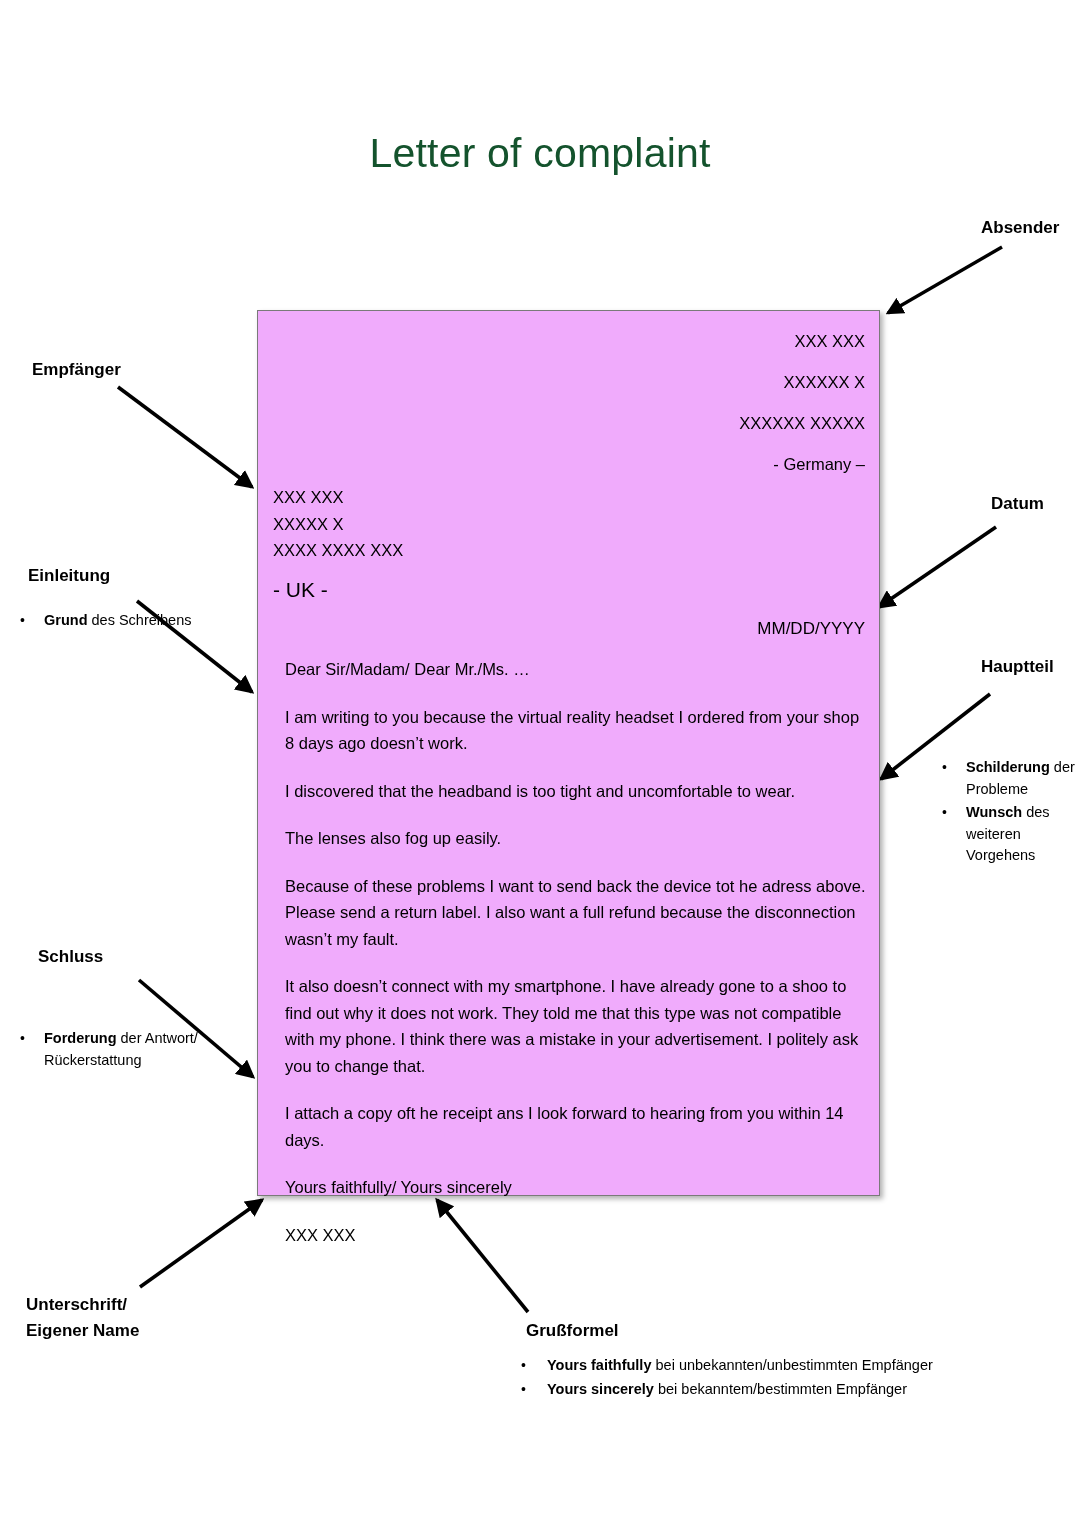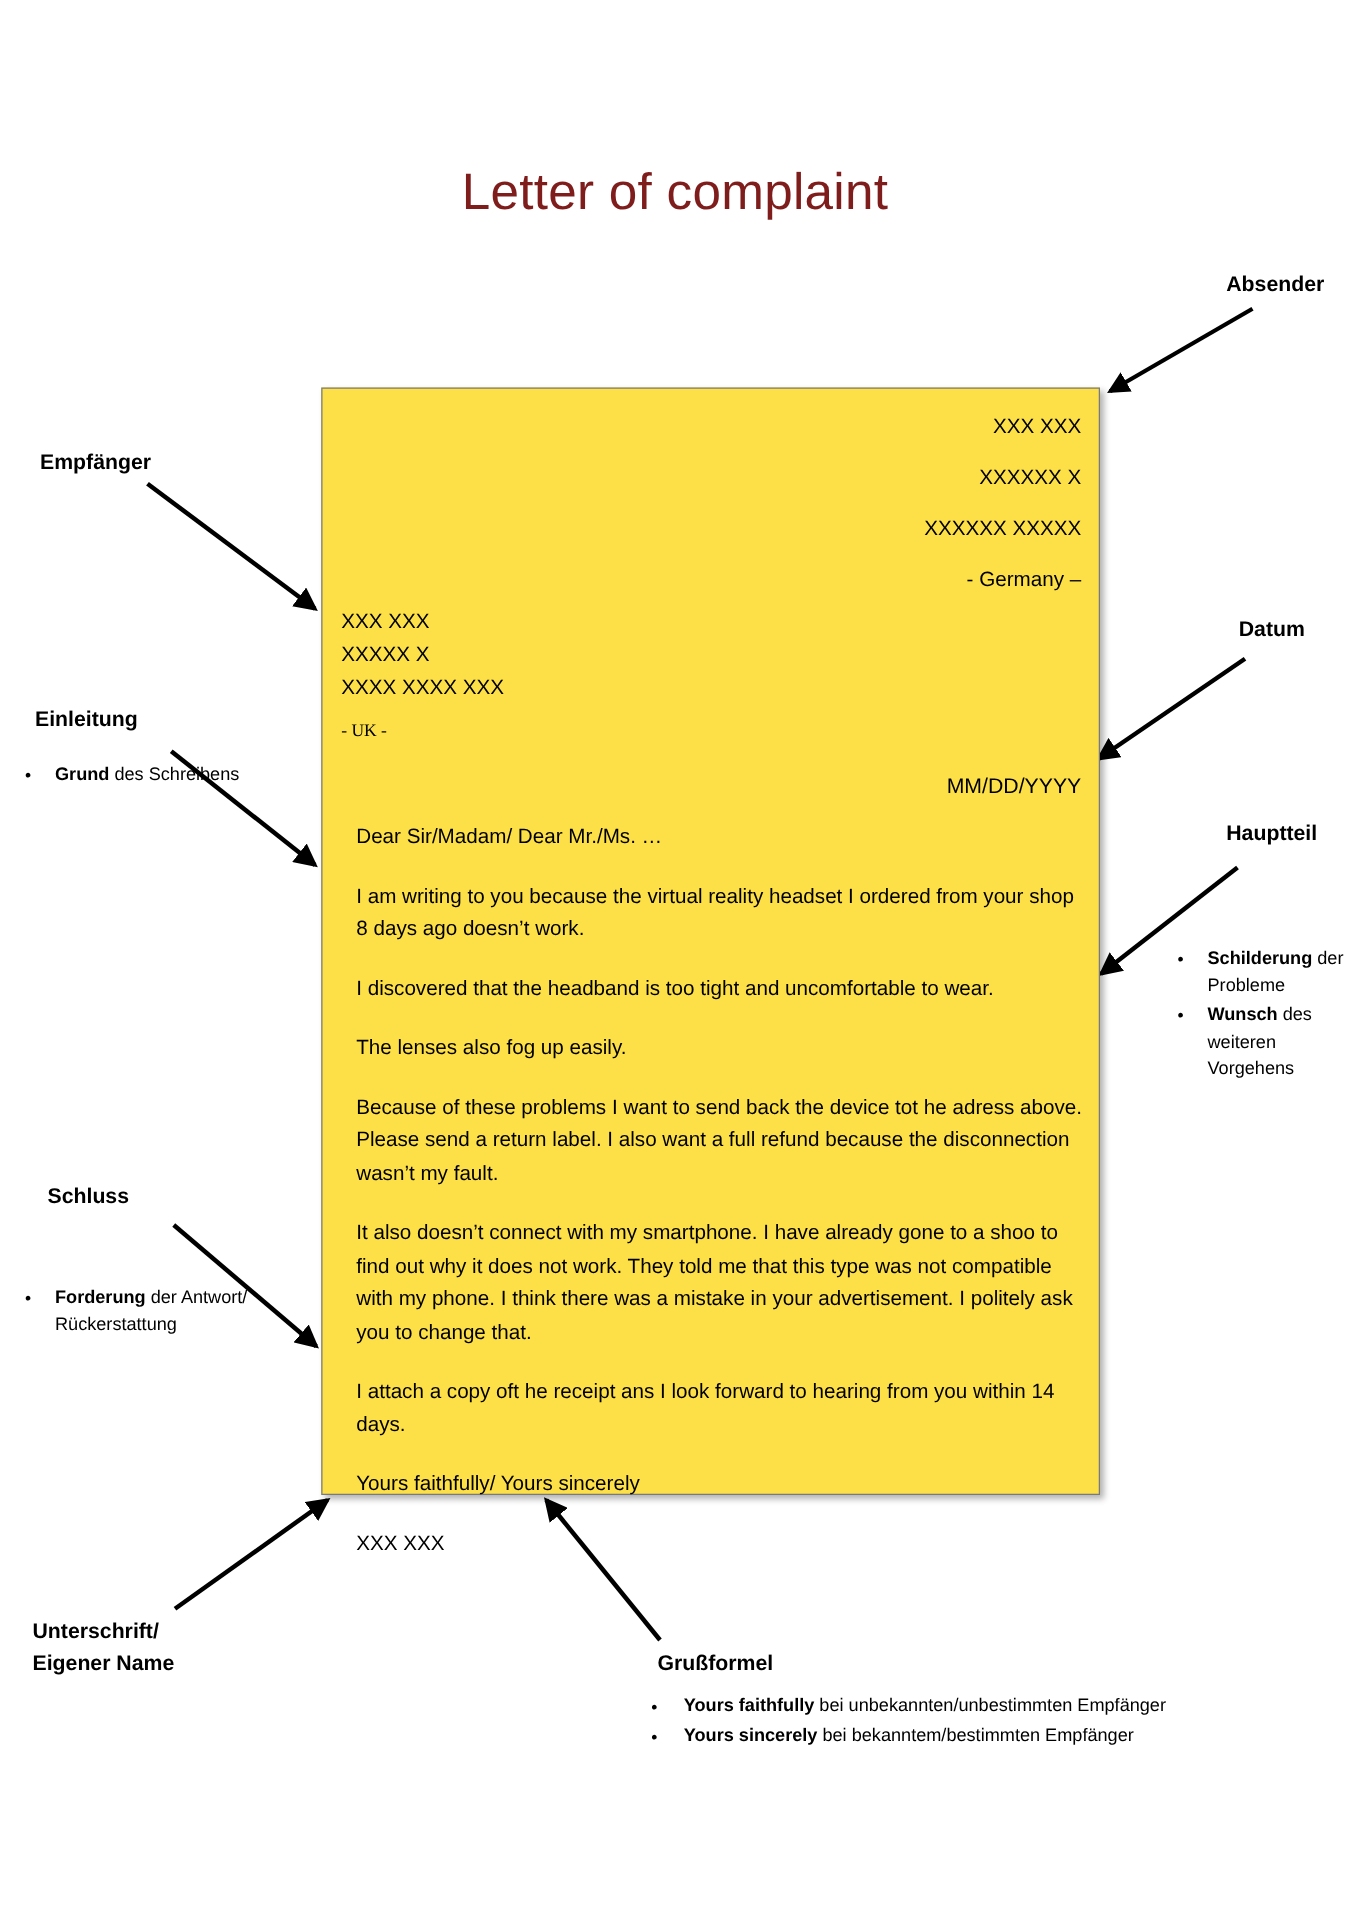--- a/index.html
+++ b/index.html
@@ -20,41 +20,41 @@
   
   #doc-title {
     position: absolute;
     left: 0;
     top: 130px;
     width: 1080px;
     text-align: center;
     font-size: 41px;
     font-weight: 400;
     letter-spacing: 0.2px;
-    color: #7f1d1d;
+    color: #14532d;
   }
 
   
   #arrow-layer {
     position: absolute;
     left: 0;
     top: 0;
     width: 1080px;
     height: 1527px;
     pointer-events: none;
   }
 
   
   #letter-box {
     position: absolute;
     left: 257px;
     top: 310px;
     width: 623px;
     height: 886px;
-    background: #fde047;
+    background: #f0abfc;
     border: 1px solid #7a7a7a;
     box-shadow: 3px 3px 5px rgba(0,0,0,0.30);
     box-sizing: border-box;
     padding-left: 44px;
   }
 
   .letter-inner {
     position: absolute;
     left: 0; top: 0;
     width: 100%;
@@ -77,22 +77,21 @@
     position: absolute;
     left: 15px;
     top: 173px;
     font-size: 16.5px;
     line-height: 26.5px;
   }
   #recipient-country {
     position: absolute;
     left: 15px;
     top: 267px;
-    font-size: 14px;
-    font-family: Liberation Serif, serif;
+    font-size: 21px;
   }
 
   
   #date-line {
     position: absolute;
     right: 14px;
     top: 308px;
     font-size: 17px;
   }
 

